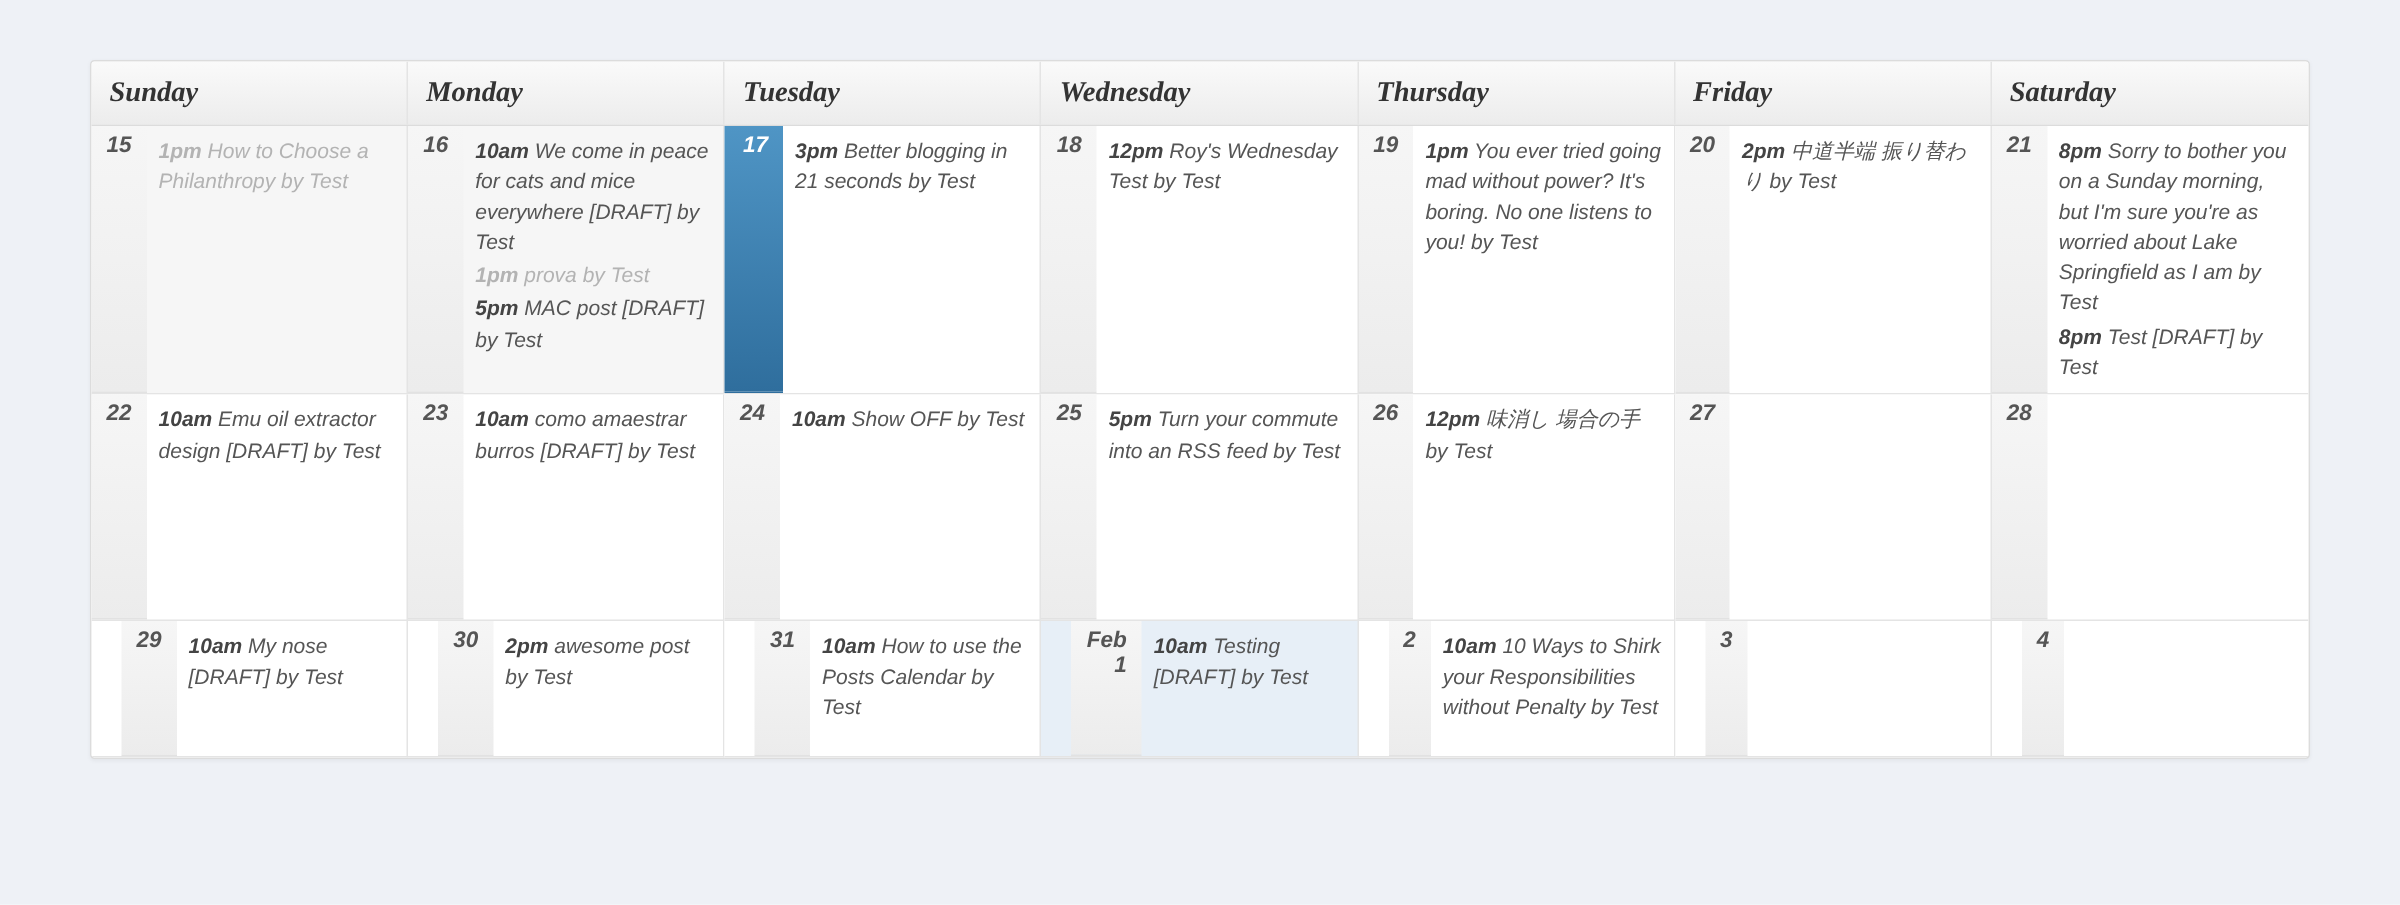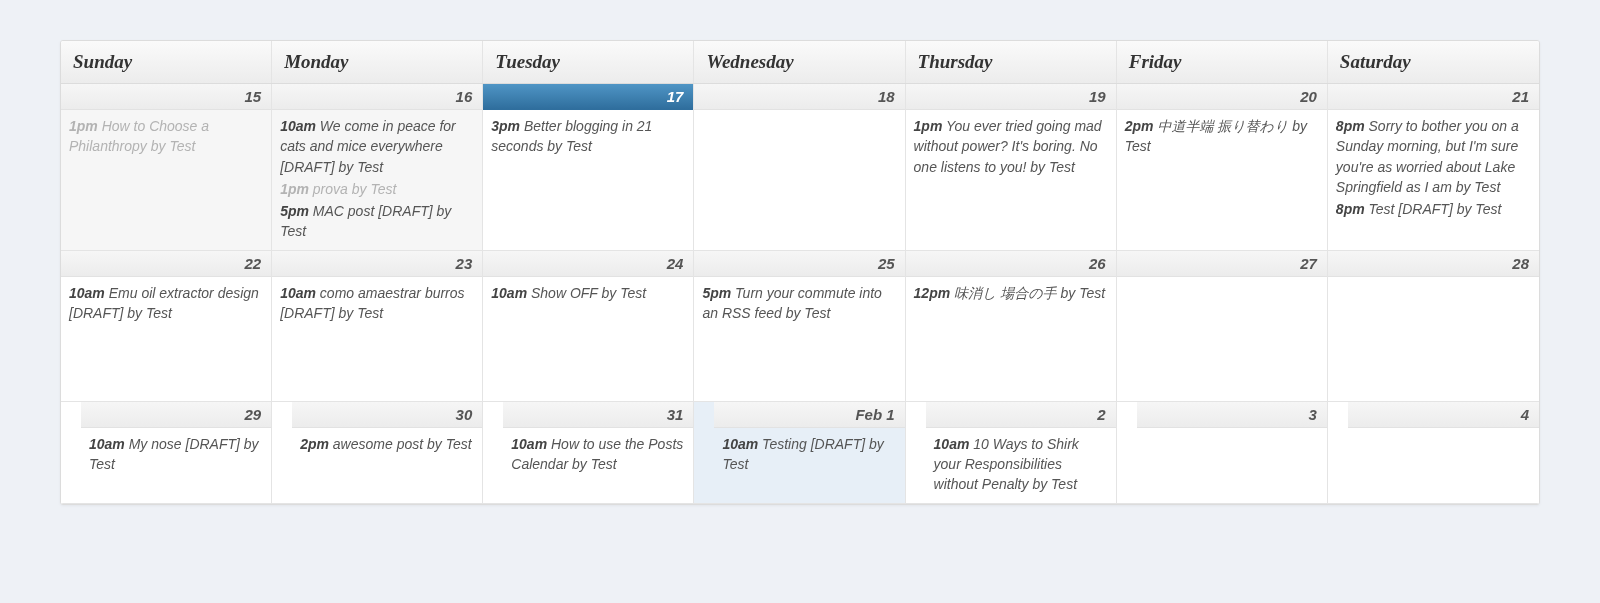--- a/index.html
+++ b/index.html
@@ -40,21 +40,21 @@
 
   .week {
     display: grid;
     grid-template-columns: repeat(7, 1fr);
   }
   .cell {
     border-right: 1px solid #e4e4e4;
     border-bottom: 1px solid #e4e4e4;
     min-height: 150px;
     display: flex;
-    flex-direction: column;
+    flex-direction: row;
     background: #fff;
     font-family: Arial, Helvetica, sans-serif;
   }
   .week:last-of-type .cell { min-height: 90px; padding-left: 20px; }
   .cell:last-child { border-right: none; }
   .cell.past { background: #f6f6f6; }
   .cell.highlight { background: #e7eff7; }
   .date-bar {
     background: linear-gradient(to bottom, #f6f6f6, #ececec);
     border-bottom: 1px solid #e2e2e2;
@@ -113,20 +113,23 @@
             </div>
           </div>
           <div class="cell">
             <div class="date-bar today">17</div>
             <div class="events">
               <div class="event"><span class="time">3pm</span><span> Better blogging in 21 seconds by Test</span></div>
             </div>
           </div>
           <div class="cell">
             <div class="date-bar">18</div>
+            <div class="events">
+              <div class="event"><span class="time">12pm</span><span> Roy's Wednesday Test by Test</span></div>
+            </div>
           </div>
           <div class="cell">
             <div class="date-bar">19</div>
             <div class="events">
               <div class="event"><span class="time">1pm</span><span> You ever tried going mad without power? It's boring. No one listens to you! by Test</span></div>
             </div>
           </div>
           <div class="cell">
             <div class="date-bar">20</div>
             <div class="events">

